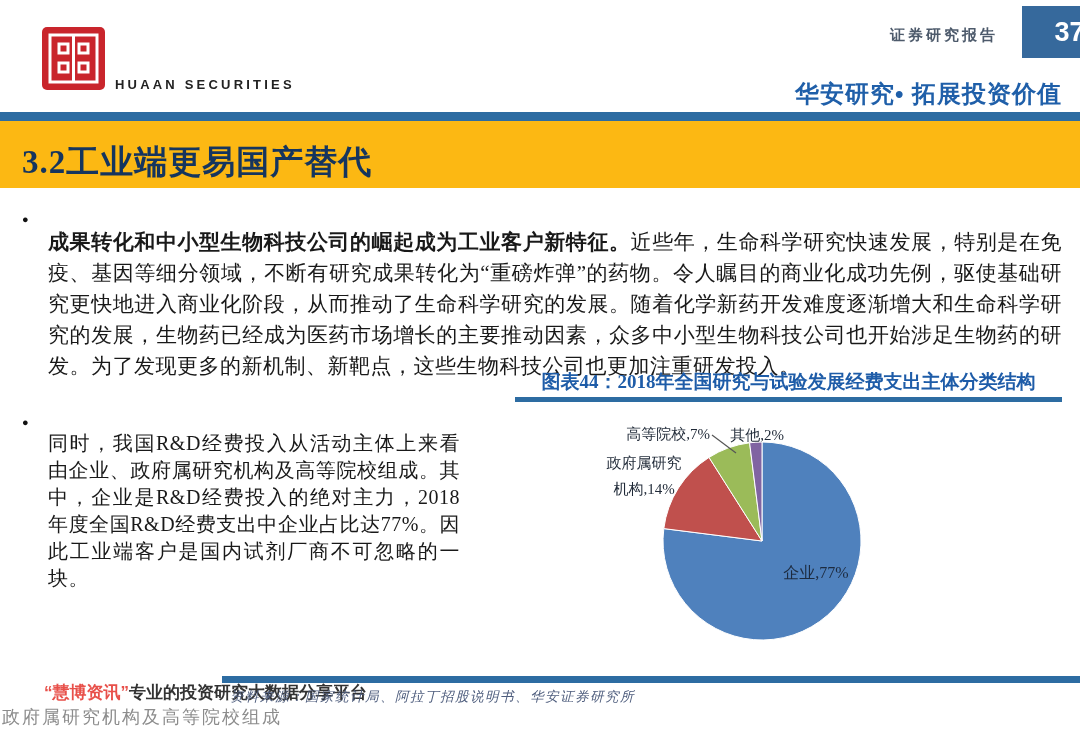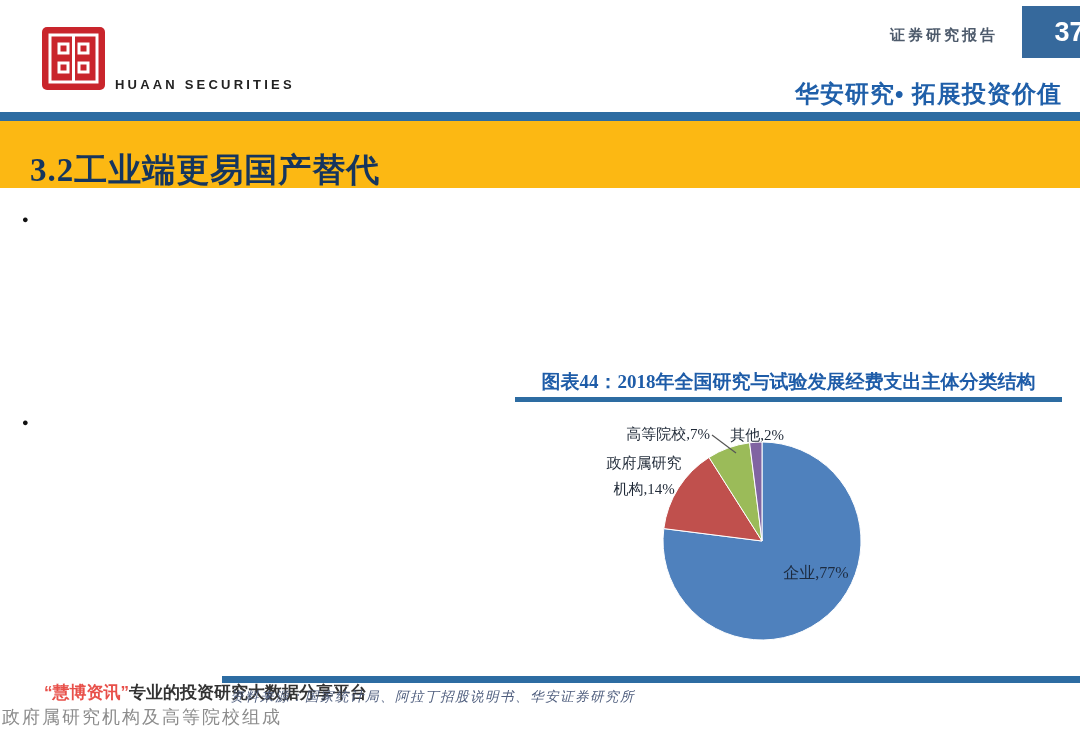--- a/index.html
+++ b/index.html
@@ -36,21 +36,21 @@
     position: absolute; right: 18px; top: 78px;
     font-size: 24px; font-weight: bold; color: #1f5fa9; letter-spacing: 1px;
   }
   .blue-strip { position: absolute; left: 0; top: 112px; width: 1080px; height: 9px; background: #2d6ca2; }
   
   .title-bar {
     position: absolute; left: 0; top: 121px; width: 1080px; height: 67px;
     background: #fcb813;
   }
   .title-bar h1 {
-    margin: 16px; padding-left: 14px; line-height: 67px;
+    margin: 8px; padding-left: 14px; line-height: 67px;
     font-size: 33px; font-weight: bold; color: #15355e;
     font-family: "Liberation Serif", serif; letter-spacing: 1px; border-radius: 10px;
   }
   
   .bullet-dot { position: absolute; font-size: 11px; color: #111; }
   .para {
     position: absolute;
     font-family: "Liberation Serif", serif;
     color: #191919; text-align: justify;
   }
@@ -114,22 +114,24 @@
   </div>
   <div class="slogan">华安研究• 拓展投资价值</div>
 
   <div class="blue-strip"></div>
 
   <div class="title-bar">
     <h1>3.2工业端更易国产替代</h1>
   </div>
 
   <span class="bullet-dot" style="left:22px; top:213px;">●</span>
+  <p class="para para-1"><span class="lead-bold">成果转化和中小型生物科技公司的崛起成为工业客户新特征。</span><span>近些年，生命科学研究快速发展，特别是在免疫、基因等细分领域，不断有研究成果转化为“重磅炸弹”的药物。令人瞩目的商业化成功先例，驱使基础研究更快地进入商业化阶段，从而推动了生命科学研究的发展。随着化学新药开发难度逐渐增大和生命科学研究的发展，生物药已经成为医药市场增长的主要推动因素，众多中小型生物科技公司也开始涉足生物药的研发。为了发现更多的新机制、新靶点，这些生物科技公司也更加注重研发投入。</span></p>
 
   <span class="bullet-dot" style="left:22px; top:416px;">●</span>
+  <p class="para para-2"><span>同时，我国R&amp;D经费投入从活动主体上来看由企业、政府属研究机构及高等院校组成。其中，企业是R&amp;D经费投入的绝对主力，2018年度全国R&amp;D经费支出中企业占比达77%。因此工业端客户是国内试剂厂商不可忽略的一块。</span></p>
 
   <div class="chart-caption">图表44：2018年全国研究与试验发展经费支出主体分类结构</div>
   <div class="chart-caption-rule"></div>
 
   <svg class="pie-svg" width="520" height="250" viewBox="0 0 520 250">
 
     <path d="M217,133 L217,34 A99,99 0 1 1 118.8,120.6 Z" stroke="#ffffff" stroke-width="1" fill="#4f81bd"></path>
     <path d="M217,133 L118.8,120.6 A99,99 0 0 1 164,49.4 Z" stroke="#ffffff" stroke-width="1" fill="#c0504d"></path>
     <path d="M217,133 L164,49.4 A99,99 0 0 1 204.6,34.8 Z" stroke="#ffffff" stroke-width="1" fill="#9bbb59"></path>
     <path d="M217,133 L204.6,34.8 A99,99 0 0 1 217,34 Z" stroke="#ffffff" stroke-width="1" fill="#8064a2"></path>

